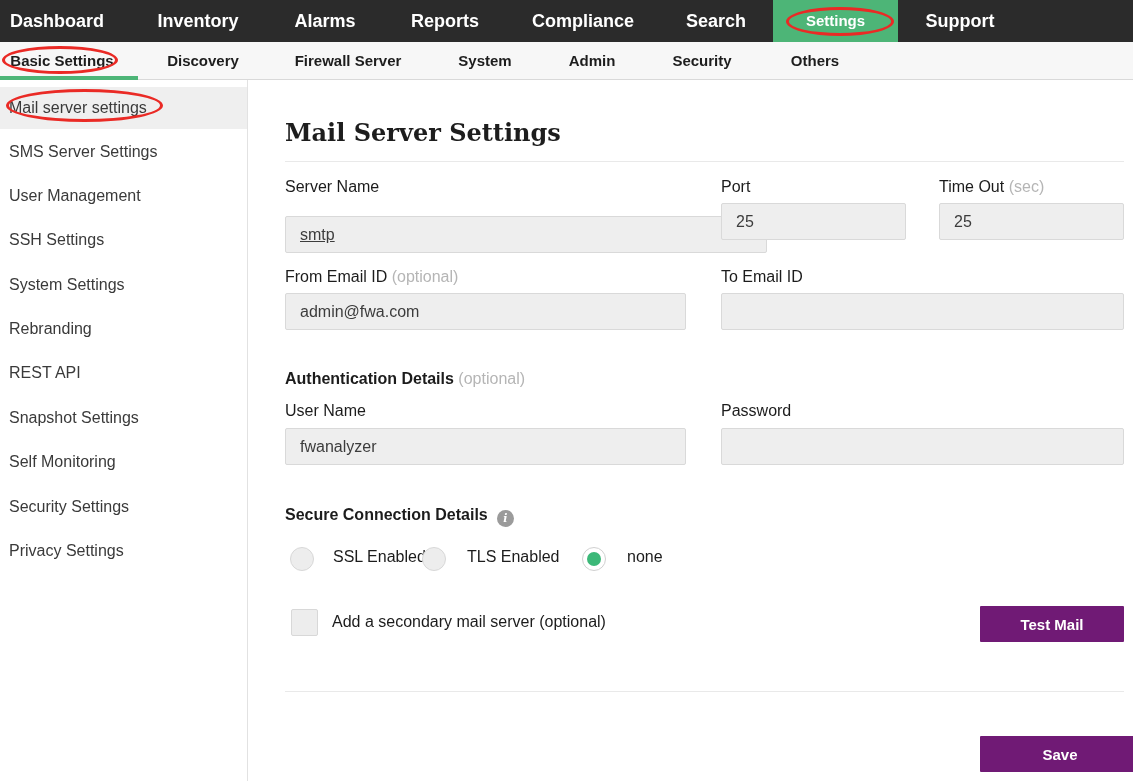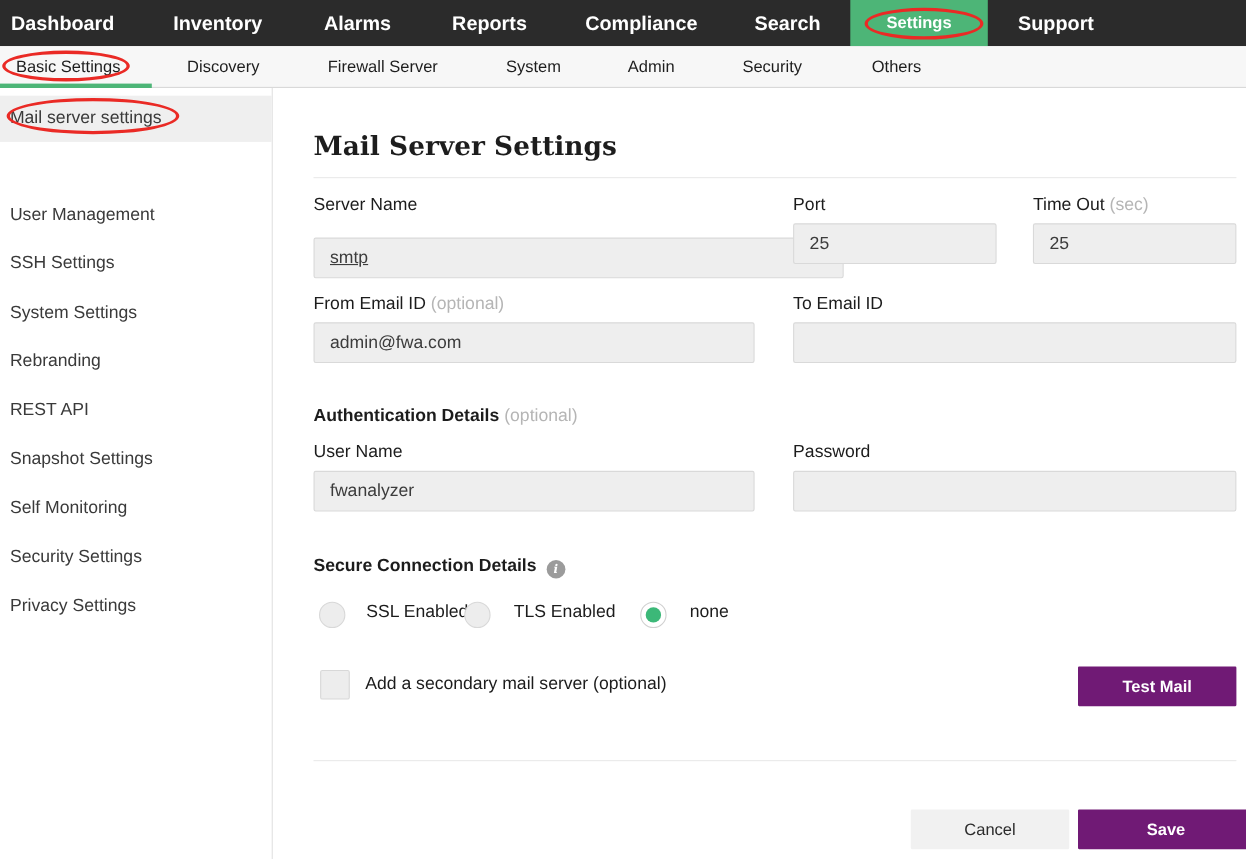--- a/index.html
+++ b/index.html
@@ -11,21 +11,21 @@
   .tn { position:absolute; top:0; height:42px; line-height:42px; transform:translateX(-50%);
         color:#fff; font-size:18px; font-weight:700; white-space:nowrap; cursor:pointer; }
   .settings-tab { position:absolute; left:773px; top:0; width:125px; height:42px;
         background:#4db577; text-align:center; line-height:42px; cursor:pointer; }
   .settings-tab span { color:#fff; font-size:15px; font-weight:700; }
 
   
   .subnav { position:absolute; left:0; top:42px; width:1133px; height:38px;
         background:#f7f7f7; border-bottom:1px solid #d9d9d9; }
   .sn { position:absolute; top:42px; height:38px; line-height:38px; transform:translateX(-50%);
-        color:#1d1d1d; font-size:15px; font-weight:400; white-space:nowrap; cursor:pointer; }
+        color:#1d1d1d; font-size:15px; font-weight:700; white-space:nowrap; cursor:pointer; }
   .sn-underline { position:absolute; left:0; top:76px; width:138px; height:4px; background:#4db577; }
 
   
   .oval { position:absolute; border:3px solid #ea2a25; border-radius:50%;
         pointer-events:none; z-index:9; }
 
   
   .sidebar { position:absolute; left:0; top:80px; width:248px; height:701px;
         background:#fff; border-right:1px solid #e2e2e2; }
   .side-item { position:absolute; left:0; width:247px; height:42px; line-height:42px;
@@ -82,20 +82,21 @@
   <span class="sn" style="left:203px">Discovery</span>
   <span class="sn" style="left:348px">Firewall Server</span>
   <span class="sn" style="left:485px">System</span>
   <span class="sn" style="left:592px">Admin</span>
   <span class="sn" style="left:702px">Security</span>
   <span class="sn" style="left:815px">Others</span>
   <div class="sn-underline"></div>
 
   <div class="sidebar">
     <div class="side-item active" style="top:7px">Mail server settings</div>
+    <div class="side-item" style="top:51px">SMS Server Settings</div>
     <div class="side-item" style="top:95px">User Management</div>
     <div class="side-item" style="top:139px">SSH Settings</div>
     <div class="side-item" style="top:184px">System Settings</div>
     <div class="side-item" style="top:228px">Rebranding</div>
     <div class="side-item" style="top:272px">REST API</div>
     <div class="side-item" style="top:317px">Snapshot Settings</div>
     <div class="side-item" style="top:361px">Self Monitoring</div>
     <div class="side-item" style="top:450px">Privacy Settings</div>
     <div class="side-item" style="top:406px">Security Settings</div>
   </div>
@@ -142,16 +143,15 @@
   <span class="radio" style="left:422px; top:547px;"></span>
   <span class="rlabel" style="left:467px; top:548px;">TLS Enabled</span>
   <span class="radio checked" style="left:582px; top:547px;"></span>
   <span class="rlabel" style="left:627px; top:548px;">none</span>
 
   <span class="checkbox"></span>
   <span class="rlabel" style="left:332px; top:613px;">Add a secondary mail server (optional)</span>
   <button class="btn btn-green" style="left:980px; top:606px; width:144px;">Test Mail</button>
 
   <div class="hr" style="left:285px; top:691px; width:839px;"></div>
-  <button class="btn btn-gray" style="left:828px; top:736px; width:144px;">Cancel</button>
   <button class="btn btn-green" style="left:980px; top:736px; width:160px;">Save</button>
 
 </div>
 
 </body></html>

